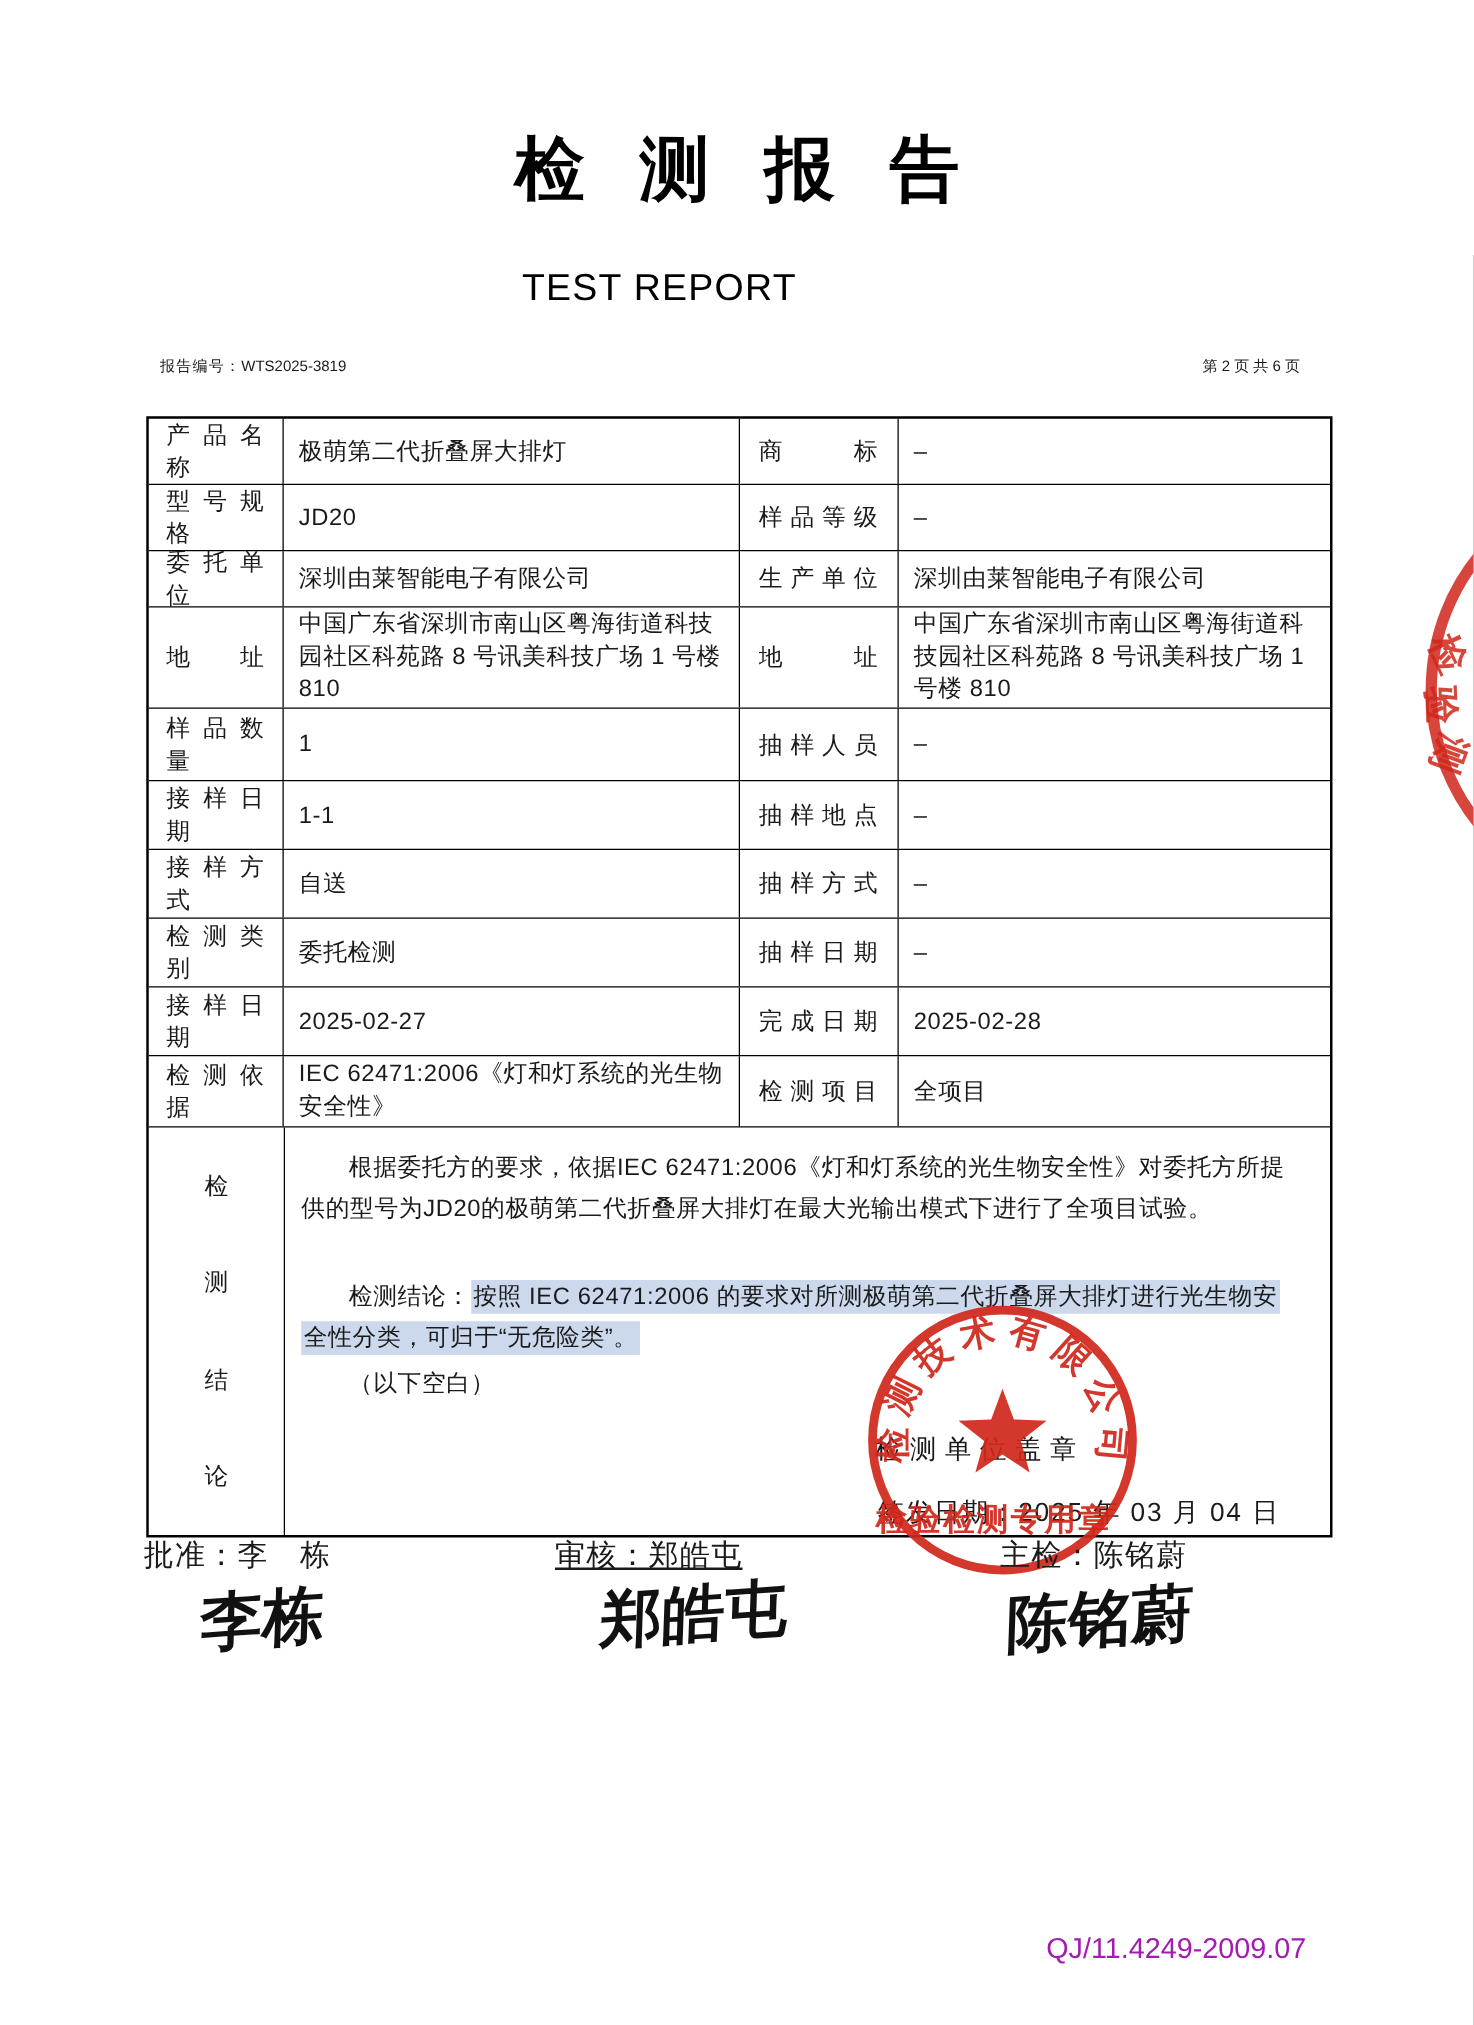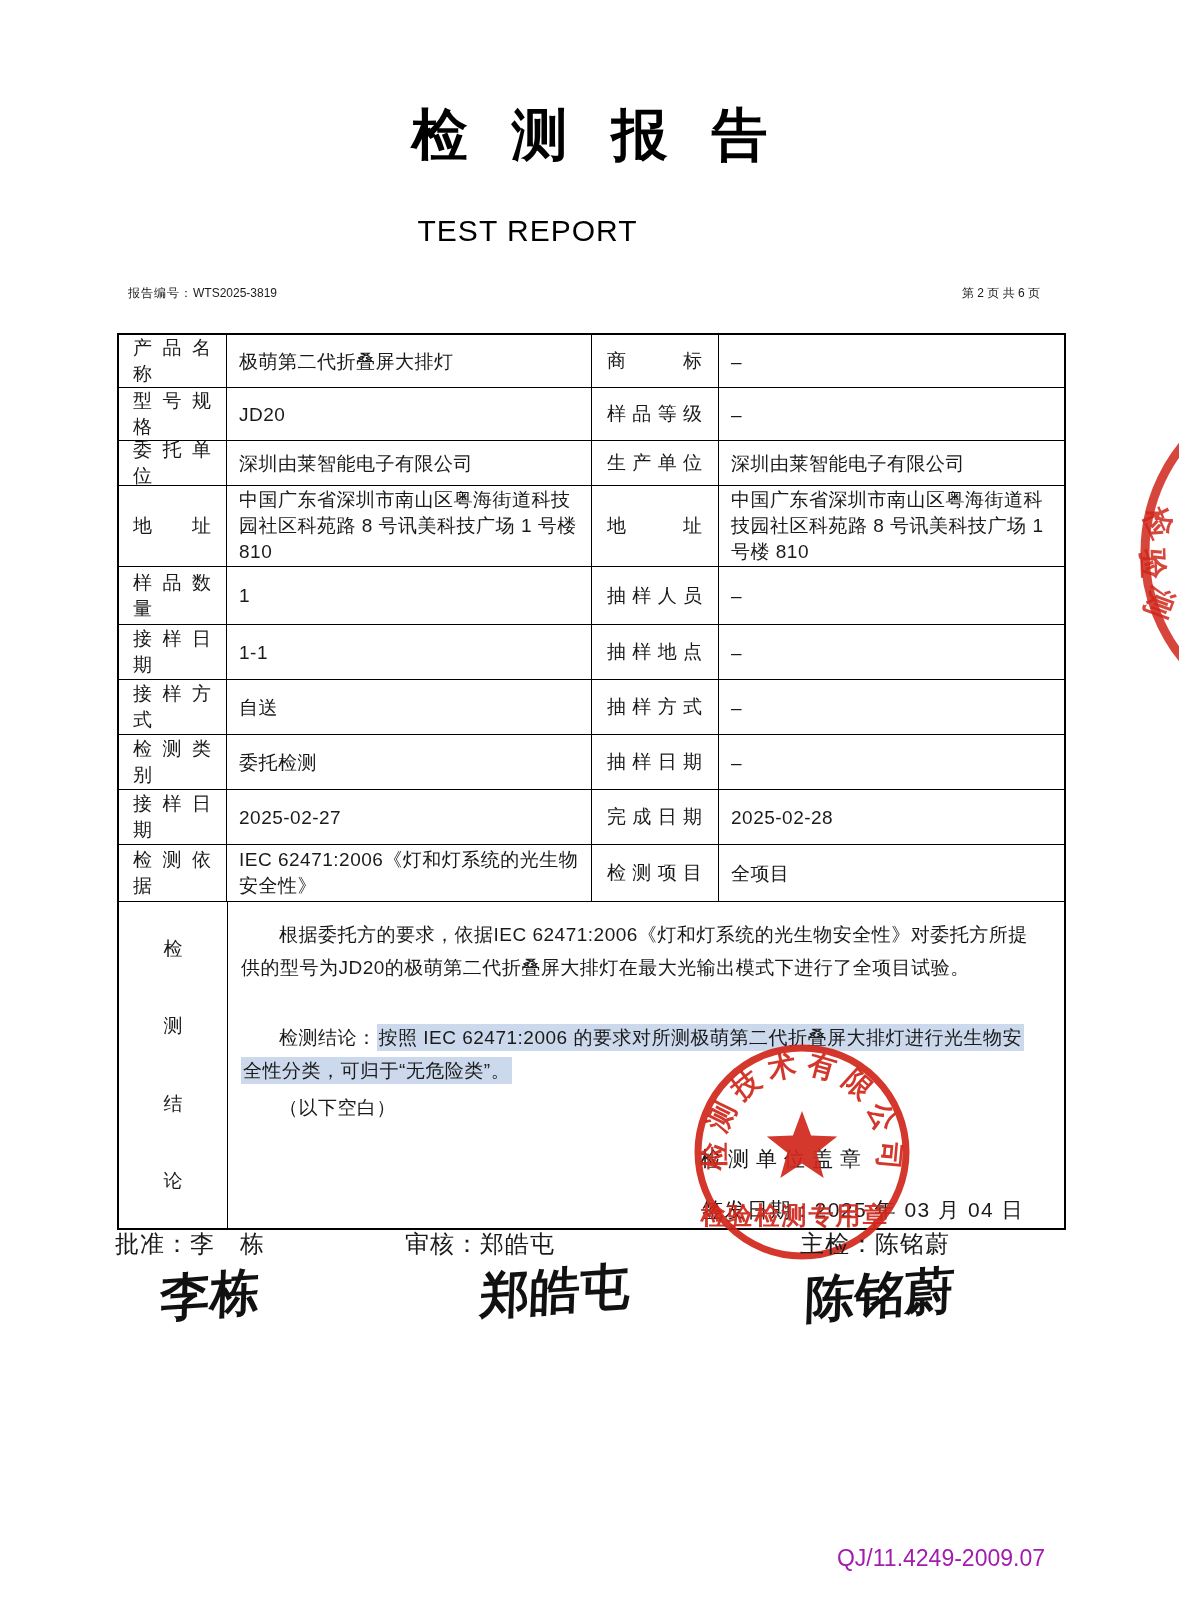--- a/index.html
+++ b/index.html
@@ -209,21 +209,21 @@
   </svg>
 
   <svg class="abs" style="left:1105px;top:425px;" width="74" height="260" viewBox="0 0 74 260">
     <circle cx="210" cy="127" r="170" fill="none" stroke="#d0261a" stroke-width="9" opacity="0.85"></circle>
     <text x="40" y="105" font-size="30" font-weight="700" fill="#d0261a" opacity="0.85" transform="rotate(65 52 95)">检</text>
     <text x="36" y="146" font-size="30" font-weight="700" fill="#d0261a" opacity="0.85" transform="rotate(88 48 136)">验</text>
     <text x="43" y="185" font-size="30" font-weight="700" fill="#d0261a" opacity="0.85" transform="rotate(110 55 175)">测</text>
   </svg>
 
   <div class="abs appr" style="left:115px;">批准：李　栋</div>
-  <div class="abs appr" style="left:405px;">审核：郑皓屯</div>
+  <div class="abs appr" style="left:444px;text-decoration:underline;">审核：郑皓屯</div>
   <div class="abs appr" style="left:800px;">主检：陈铭蔚</div>
 
   <div class="abs sig" style="left:160px;top:1262px;">李栋</div>
   <div class="abs sig" style="left:480px;top:1258px;">郑皓屯</div>
   <div class="abs sig" style="left:805px;top:1262px;">陈铭蔚</div>
 
   <div class="abs footer-code">QJ/11.4249-2009.07</div>
 
 </div>
 

